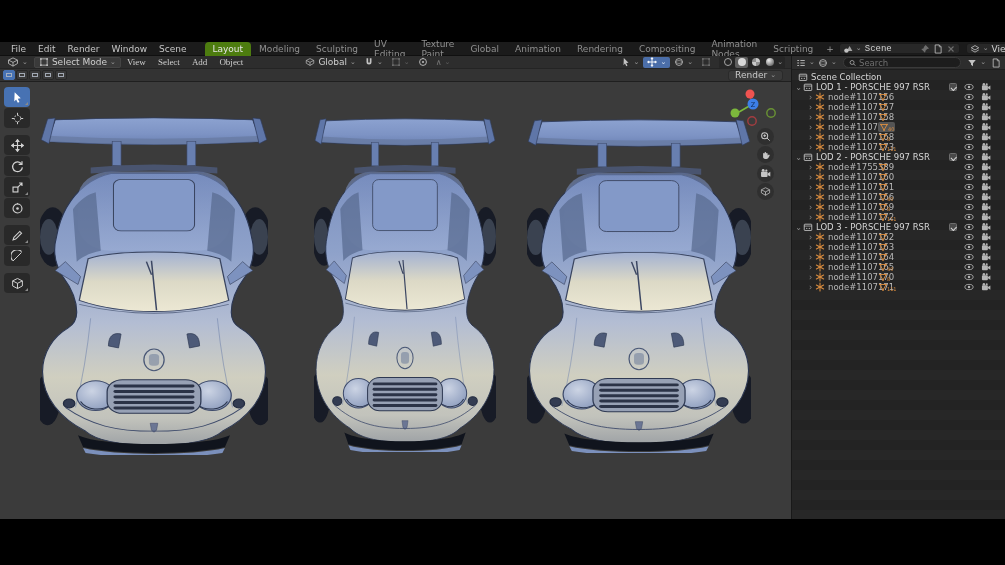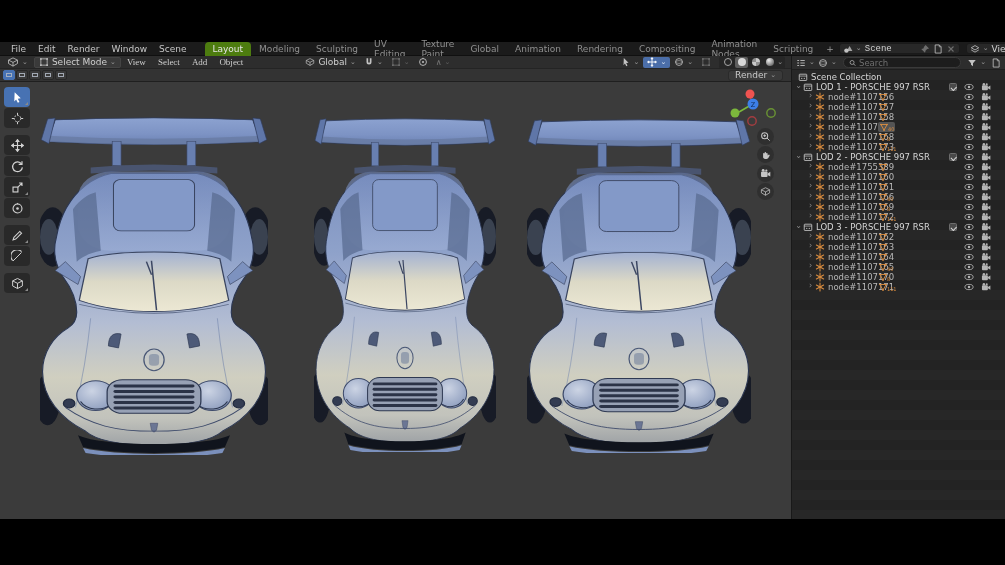--- a/index.html
+++ b/index.html
@@ -76,21 +76,21 @@
     border-left:1px solid #191919;}
   #ol-header{height:14px;background:#2d2d2d;border-bottom:1px solid #1e1e1e;display:flex;
     align-items:center;padding:0 4px;gap:3px;color:#c2c2c2;}
   #ol-search{flex:1;display:flex;align-items:center;gap:3px;background:#1d1d1d;border:1px solid #3a3a3a;
     border-radius:8px;height:11px;padding:0 5px;margin:17px 3px;}
   #ol-search input{background:transparent;border:none;outline:none;color:#cfcfcf;font-size:8.5px;
     width:100%;padding:0;font-family:inherit;}
   #ol-search input::placeholder{color:#6f6f6f;}
   #ol-body{position:relative;height:449px;
     background:repeating-linear-gradient(#272727 0 10px,#232323 10px 20px);padding-top:2px;}
-  .orow{position:relative;height:10px;display:flex;align-items:flex-start;font-size:8.5px;color:#b9b9b9;}
+  .orow{position:relative;height:10px;display:flex;align-items:flex-end;font-size:8.5px;color:#b9b9b9;}
   .orow .tw{width:9px;text-align:center;color:#8a8a8a;font-size:8px;flex:none;line-height:1;}
   .ocoll{color:#d6d6d6;}
   .ocoll .tw{margin-left:2px;}
   .onode{padding-left:14px;}
   .oicon{width:10px;height:10px;flex:none;margin-right:3px;}
   .oname{white-space:nowrap;}
   .dicon-wrap{position:absolute;left:86px;top:0;height:10px;display:flex;align-items:center;}
   .active .dicon-wrap{background:#545454;border-radius:2px;padding:0 1px;}
   .badge{font-size:5px;color:#d98c3f;margin-left:-1px;margin-top:4px;}
   .rops{position:absolute;right:14px;top:0;height:10px;display:flex;align-items:center;gap:7px;color:#b5b5b5;}

